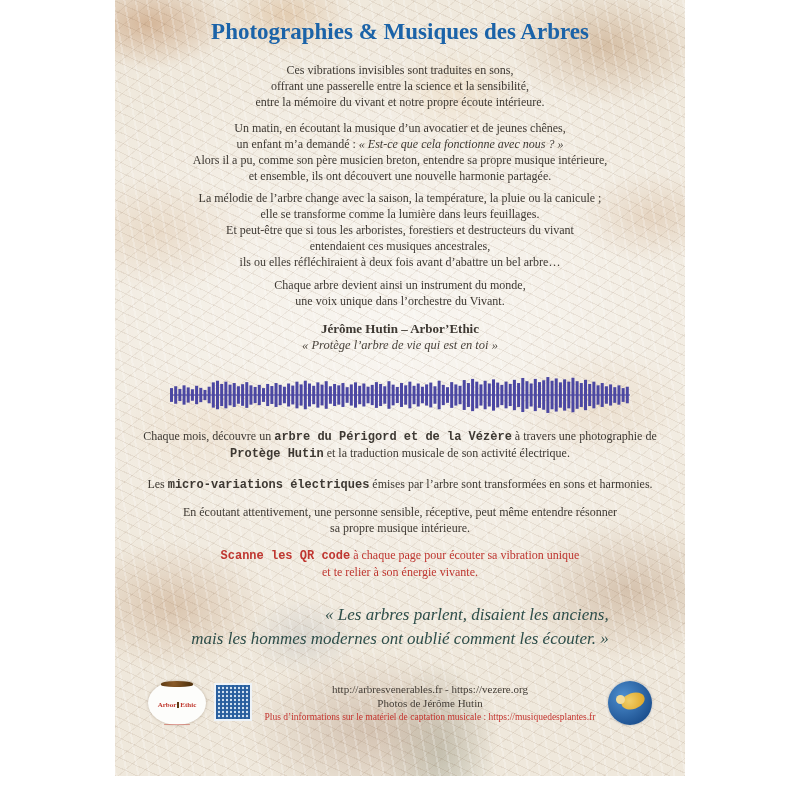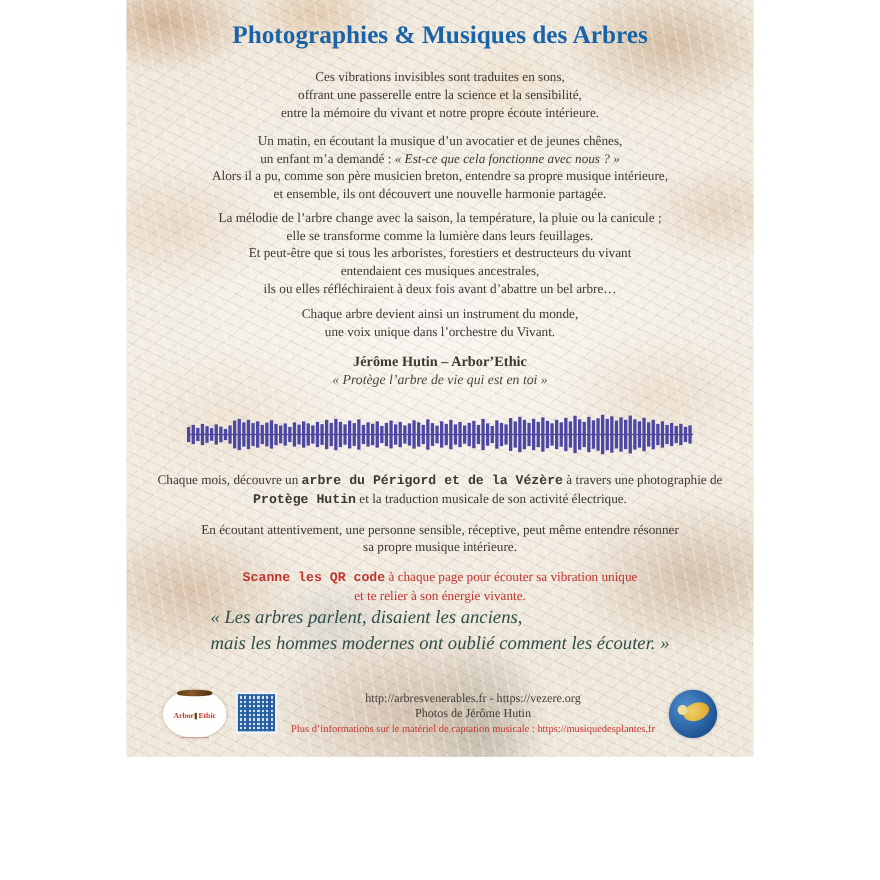--- a/index.html
+++ b/index.html
@@ -1,21 +1,21 @@
 <!DOCTYPE html>
 <html><head>
 <meta charset="utf-8">
 <style>
   html,body{margin:0;padding:0;}
   body{
     width:800px;height:800px;background:#ffffff;position:relative;overflow:hidden;
     font-family:"Liberation Serif", serif;
   }
   .poster{
-    position:absolute;left:115px;top:0;width:570px;height:688px;overflow:hidden;
+    position:absolute;left:115px;top:0;width:570px;height:776px;overflow:hidden;
     background-color:#ebe2d2;
     background-image:
       radial-gradient(ellipse 90% 52% at 50% 42%, rgba(255,255,255,.70), rgba(255,255,255,.22) 82%),
       radial-gradient(ellipse 130px 70px at 6% 3%, rgba(183,127,78,.65), transparent 65%),
       radial-gradient(ellipse 100px 60px at 30% 2%, rgba(205,160,110,.55), transparent 65%),
       radial-gradient(ellipse 150px 90px at 86% 6%, rgba(170,120,70,.50), transparent 65%),
       radial-gradient(ellipse 120px 80px at 60% 12%, rgba(226,196,152,.50), transparent 60%),
       radial-gradient(ellipse 140px 90px at 8% 30%, rgba(196,150,100,.40), transparent 65%),
       radial-gradient(ellipse 120px 70px at 94% 28%, rgba(188,140,92,.45), transparent 65%),
       radial-gradient(ellipse 160px 100px at 18% 55%, rgba(210,170,120,.35), transparent 65%),
@@ -41,21 +41,21 @@
   .para{
     font-size:12px;line-height:16px;color:#3d3832;text-align:center;white-space:pre-line;
   }
   .b{font-weight:bold;font-family:Liberation Mono, monospace;}
   .i{font-style:italic;}
   .sig-name{margin-top:12px;font-size:13px;font-weight:bold;color:#3d3832;text-align:center;line-height:16px;}
   .sig-motto{font-size:12.5px;font-style:italic;color:#4a443d;text-align:center;line-height:17px;}
   .wave-wrap{margin-top:18px;width:460px;height:46px;}
   .red{color:#bf3630;}
   .closing{
-    font-size:17px;font-style:italic;color:#2e4e4a;text-align:left;
+    margin-top:23px;font-size:17px;font-style:italic;color:#2e4e4a;text-align:right;
     line-height:24px;white-space:pre-line;
   }
   .footer{
     margin-top:30px;width:100%;display:flex;align-items:flex-start;justify-content:center;gap:8px;
   }
   .logo-arbor{
     width:58px;height:44px;background:#fdfdfb;border-radius:50%;flex:0 0 auto;
     display:flex;flex-direction:column;align-items:center;
     box-shadow:0 0 3px rgba(90,60,30,.35);
     gap:14px;
@@ -226,20 +226,21 @@
           <rect x="428.82" y="18.48" width="2.9" height="19.04" fill="#4b47a2"></rect>
           <rect x="432.86" y="16.24" width="2.9" height="23.52" fill="#4b47a2"></rect>
           <rect x="436.91" y="19.60" width="2.9" height="16.80" fill="#4b47a2"></rect>
           <rect x="440.95" y="17.92" width="2.9" height="20.16" fill="#4b47a2"></rect>
         </svg>
     </div>
 
     <div class="para" style="margin-top:10px"><span>Chaque mois, découvre un </span><span class="b">arbre du Périgord et de la Vézère</span><span> à travers une photographie de
 </span><span class="b">Protège Hutin</span><span> et la traduction musicale de son activité électrique.</span></div>
 
+    <div class="para" style="margin-top:14px"><span>Les </span><span class="b">micro-variations électriques</span><span> émises par l’arbre sont transformées en sons et harmonies.</span></div>
 
     <div class="para" style="margin-top:11px">En écoutant attentivement, une personne sensible, réceptive, peut même entendre résonner
 sa propre musique intérieure.</div>
 
     <div class="para red" style="margin-top:11px"><span class="b">Scanne les QR code</span><span> à chaque page pour écouter sa vibration unique
 et te relier à son énergie vivante.</span></div>
 
     <div class="closing">« Les arbres parlent, disaient les anciens,
 mais les hommes modernes ont oublié comment les écouter. »</div>
 

